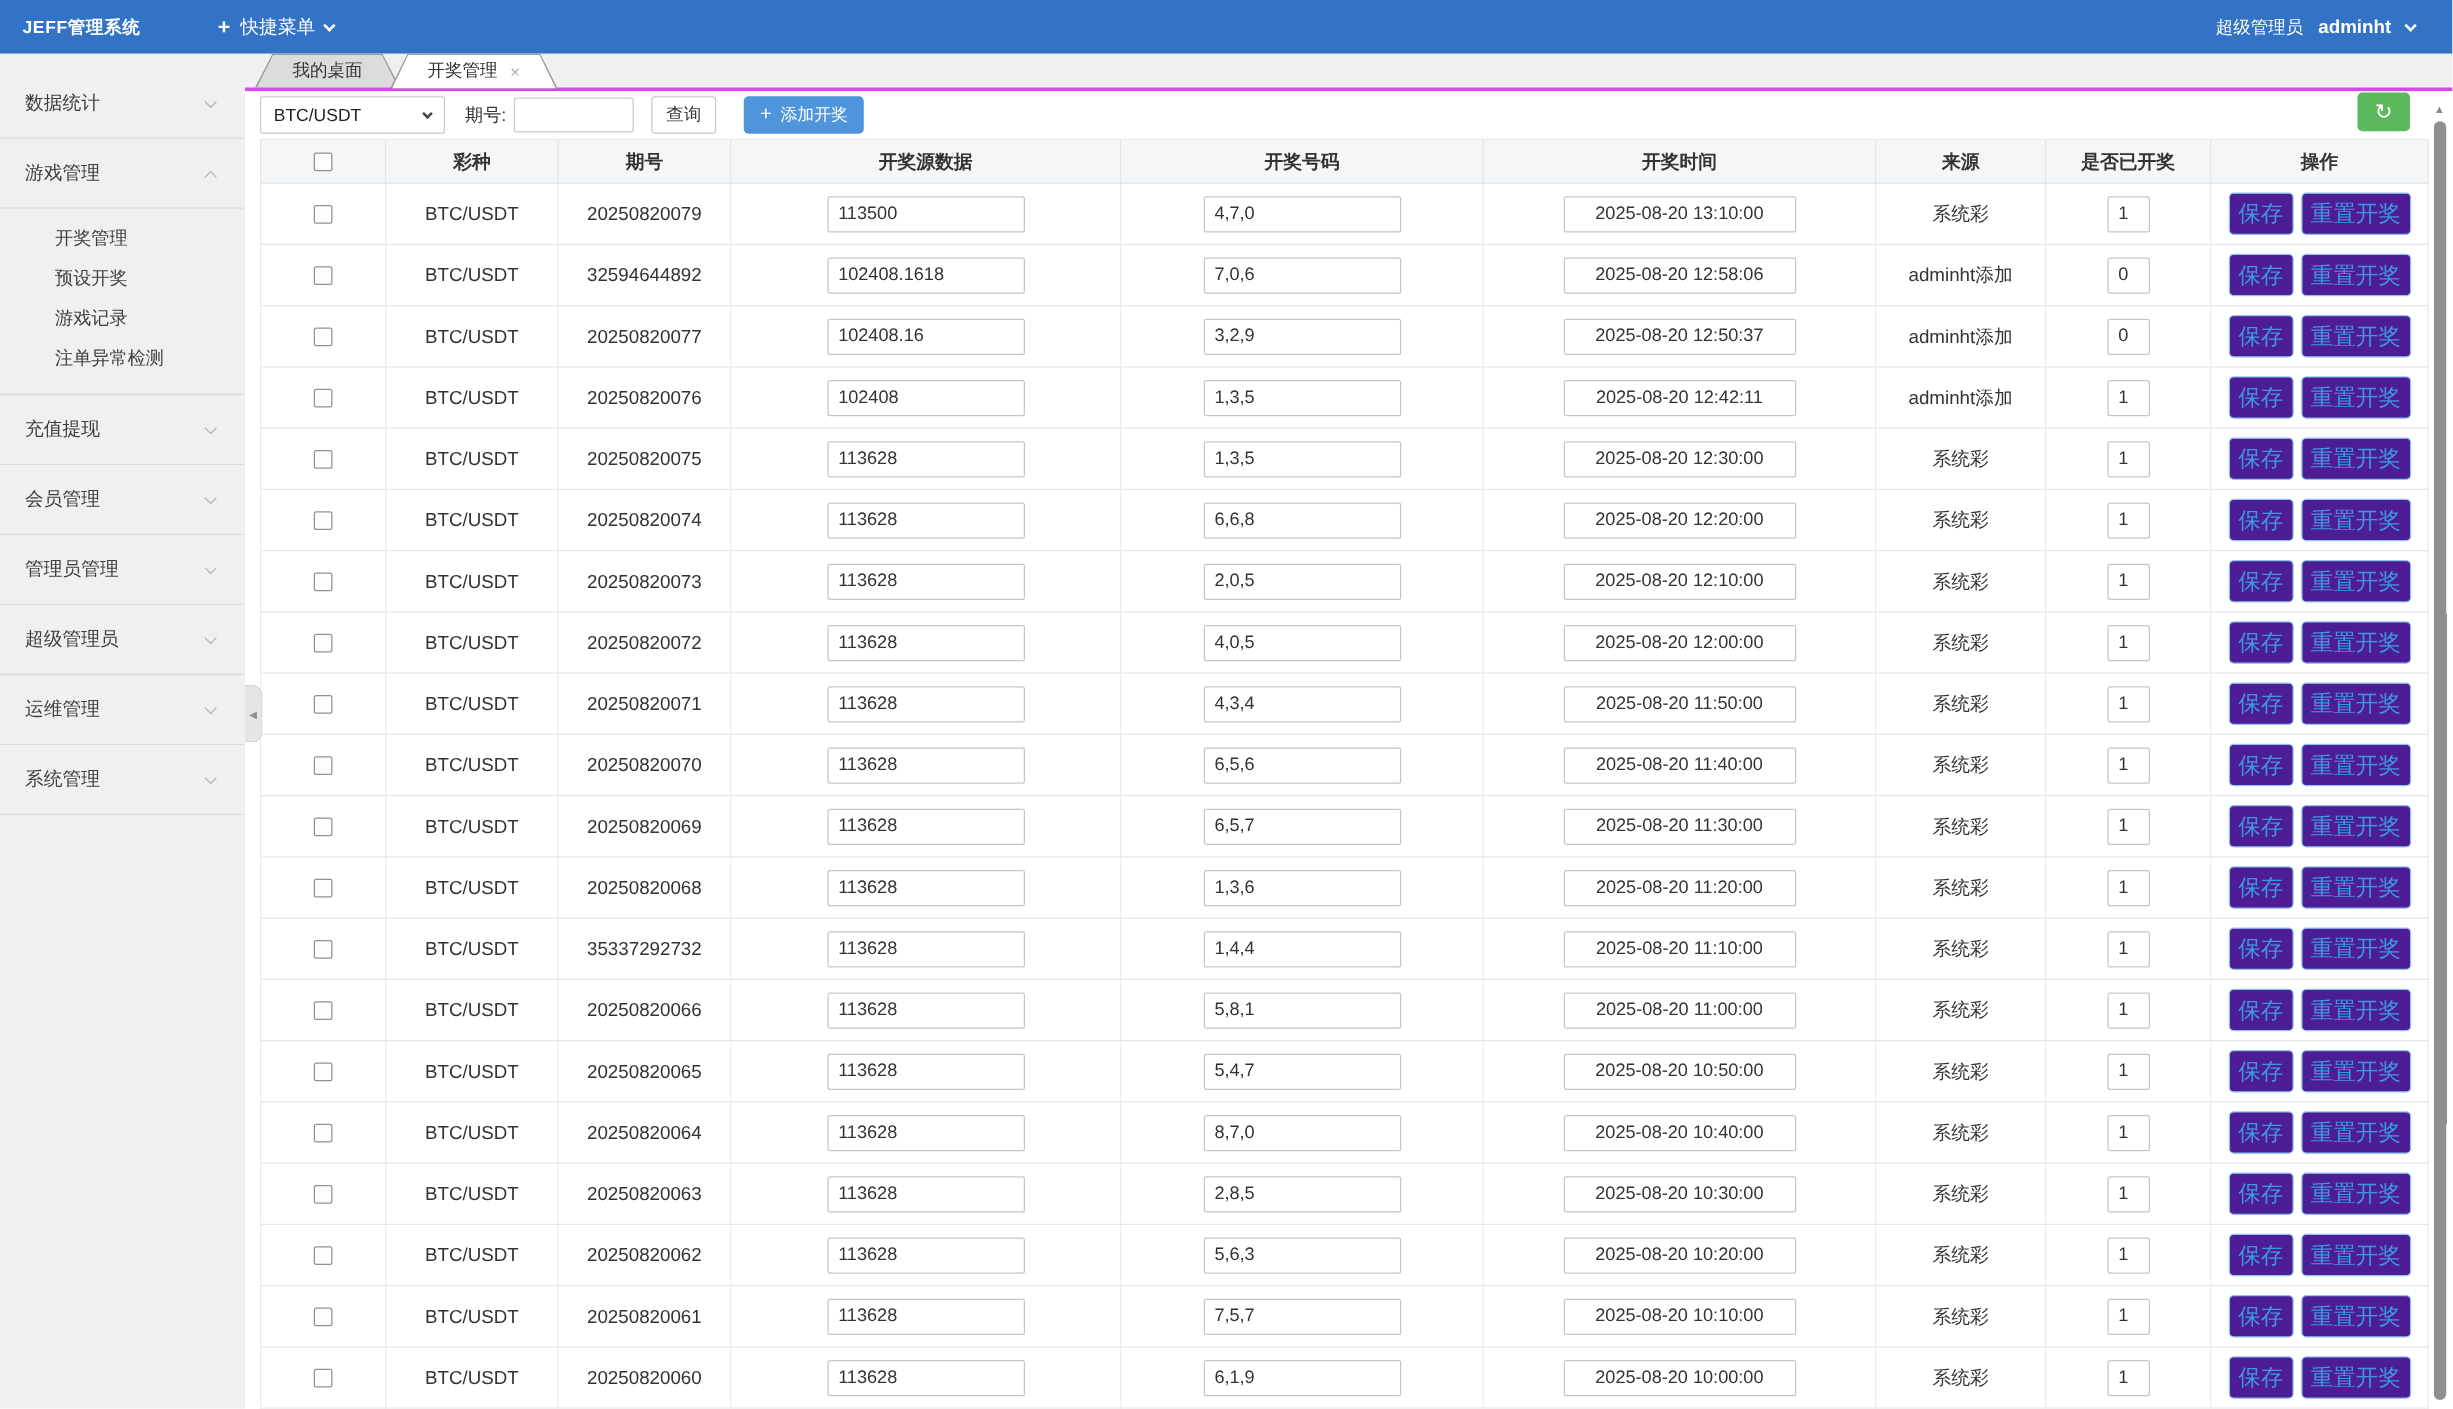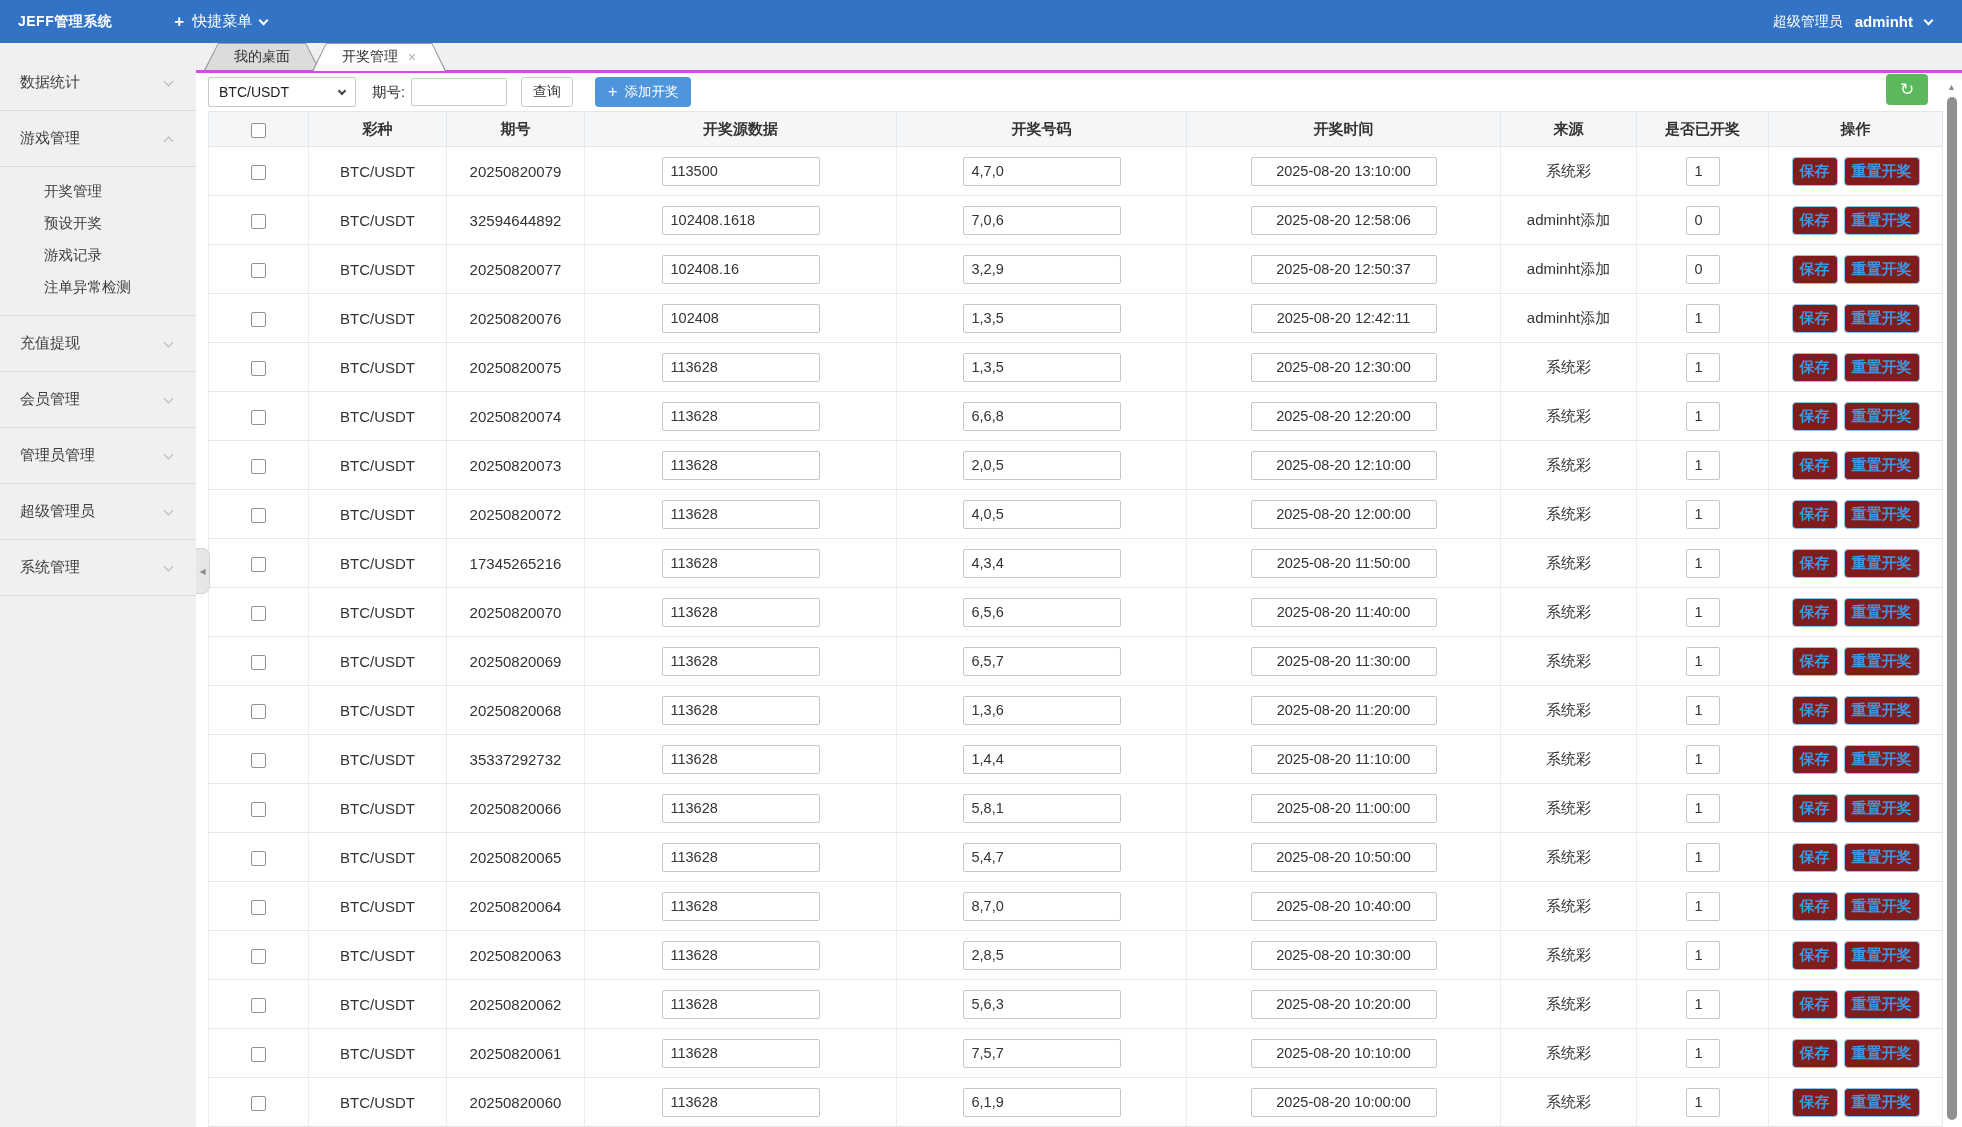--- a/index.html
+++ b/index.html
@@ -51,21 +51,21 @@
 
   
   .table-wrap { padding:0 20px 0 12px; }
   table { width:100%; border-collapse:collapse; table-layout:fixed; }
   th { height:35px; background:#f5f6f8; border:1px solid #e2e5e9; font-size:15px; font-weight:bold; color:#333; }
   td { height:49px; border:1px solid #ececec; border-bottom:1px solid #e6e6e6; text-align:center; font-size:15px; color:#333; padding:0; }
   .cb { display:inline-block; width:15px; height:15px; border:1px solid #919191; border-radius:2px; background:#fdfdfd; vertical-align:middle; cursor:pointer; }
   .cell-input { width:158px; height:29px; border:1px solid #c6c6c6; border-radius:2px; padding:0 8px; font-size:14.5px; color:#333; font-family:inherit; background:#fff; }
   .time-input { width:186px; text-align:center; padding:0 2px; }
   .flag-input { width:34px; text-align:left; padding:0 0 0 8px; }
-  .btn-save, .btn-reset { display:inline-block; border:1px solid #8ec5ef; color:#3f97e2; background:#7f1d1d; border-radius:4px; font-size:15px; padding:4px 7px; margin:0 3px; font-family:inherit; cursor:pointer; white-space:nowrap;font-weight:bold; }
+  .btn-save, .btn-reset { display:inline-block; border:1px solid #8ec5ef; color:#3f97e2; background:#4c1d95; border-radius:4px; font-size:18px; padding:4px 7px; margin:0 3px; font-family:inherit; cursor:pointer; white-space:nowrap; }
 
   
   .scroll-up-arrow { position:fixed; right:6px; top:82px; color:#8a8a8a; font-size:9px; z-index:10; }
   .scroll-thumb { position:fixed; right:5px; top:97px; width:10px; height:1023px; background:#8f8f8f; border-radius:5px; z-index:10; }
 </style>
 </head>
 <body>
 
 <div class="topbar">
   <div class="brand">JEFF管理系统</div>
@@ -106,20 +106,24 @@
         <div class="side-item">
           <span>会员管理</span>
           <span class="chev"></span>
         </div>
         <div class="side-item">
           <span>管理员管理</span>
           <span class="chev"></span>
         </div>
         <div class="side-item">
           <span>超级管理员</span>
+          <span class="chev"></span>
+        </div>
+        <div class="side-item">
+          <span>运维管理</span>
           <span class="chev"></span>
         </div>
         <div class="side-item">
           <span>系统管理</span>
           <span class="chev"></span>
         </div>
       </div>
     <div class="collapse-handle">
       <span>◀</span>
     </div>
@@ -292,21 +296,21 @@
     <td>系统彩</td>
     <td><input class="cell-input flag-input" value="1" style=""></td>
     <td>
       <button class="btn-save">保存</button><button class="btn-reset">重置开奖</button>
     </td>
   </tr>
 
   <tr>
     <td><span class="cb"></span></td>
     <td>BTC/USDT</td>
-    <td>17345265216</td>
+    <td>20250820071</td>
     <td><input class="cell-input" value="113628" style=""></td>
     <td><input class="cell-input" value="4,3,4" style=""></td>
     <td><input class="cell-input time-input" value="2025-08-20 11:50:00" style=""></td>
     <td>系统彩</td>
     <td><input class="cell-input flag-input" value="1" style=""></td>
     <td>
       <button class="btn-save">保存</button><button class="btn-reset">重置开奖</button>
     </td>
   </tr>
 

